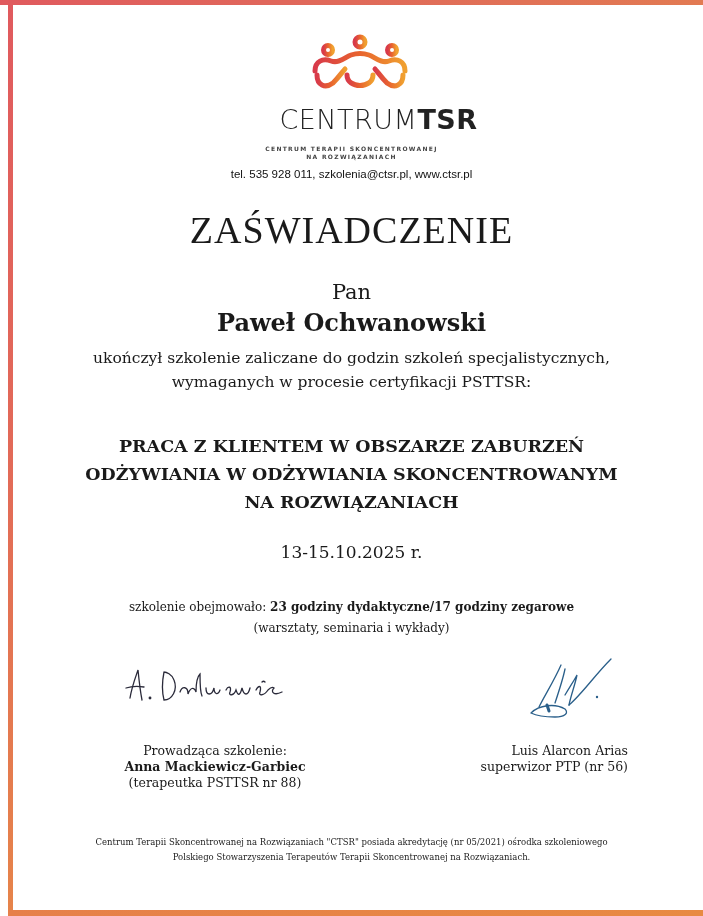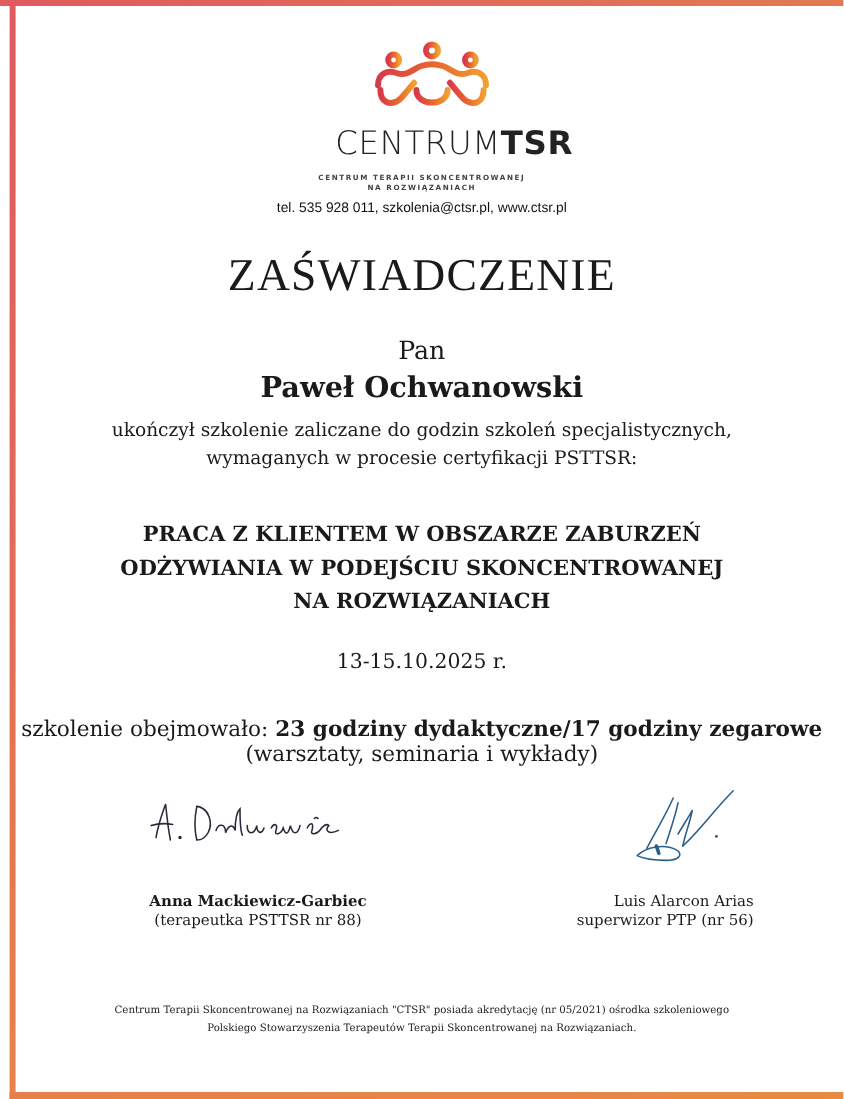--- a/index.html
+++ b/index.html
@@ -37,21 +37,21 @@
   }
   .title {
     top: 208px; font-family: "Liberation Serif", serif; font-size: 38px;
     letter-spacing: 1px; color: #1a1a1a;
   }
   .salutation { top: 280px; font-size: 21px; }
   .name { top: 308px; font-size: 24px; font-weight: 700; }
   .desc { top: 346px; font-size: 15.5px; line-height: 24px; }
   .course { top: 432px; font-size: 17.5px; font-weight: 700; line-height: 28px; }
   .dates { top: 542px; font-size: 17px; }
-  .hours { top: 597px; font-size: 18px; line-height: 21px; }
+  .hours { top: 597px; font-size: 12px; line-height: 21px; }
   .hours b { font-weight: 700; }
 
   .sig-left { position: absolute; left: 122px; top: 662px; width: 180px; height: 50px; }
   .sig-right { position: absolute; left: 525px; top: 655px; width: 95px; height: 70px; }
 
   .trainer {
     position: absolute; left: 95px; top: 743px; width: 240px; text-align: center;
     font-size: 12.5px; line-height: 16px;
   }
   .trainer b { font-weight: 700; }
@@ -100,21 +100,21 @@
 <div class="abs salutation">Pan</div>
 <div class="abs name">Paweł Ochwanowski</div>
 
 <div class="abs desc">
   <div>ukończył szkolenie zaliczane do godzin szkoleń specjalistycznych,</div>
   <div>wymaganych w procesie certyfikacji PSTTSR:</div>
 </div>
 
 <div class="abs course">
   <div>PRACA Z KLIENTEM W OBSZARZE ZABURZEŃ</div>
-  <div>ODŻYWIANIA W PODEJŚCIU SKONCENTROWANEJ</div>
+  <div>ODŻYWIANIA W ODŻYWIANIA SKONCENTROWANYM</div>
   <div>NA ROZWIĄZANIACH</div>
 </div>
 
 <div class="abs dates">13-15.10.2025 r.</div>
 
 <div class="abs hours">
   <div><span>szkolenie obejmowało: </span><b>23 godziny dydaktyczne/17 godziny zegarowe</b></div>
   <div>(warsztaty, seminaria i wykłady)</div>
 </div>
 
@@ -138,20 +138,21 @@
     <path d="M30 48 C34 36, 38 24, 40 14"></path>
     <path d="M40 40 C46 30, 50 24, 52 20 C50 30, 46 40, 44 50"></path>
     <path d="M44 50 C56 40, 70 20, 86 4"></path>
     <path d="M6 58 C14 50, 30 48, 40 54 C44 58, 40 62, 30 62 C20 62, 10 60, 6 58"></path>
     <path d="M22 50 L24 56" stroke-width="3"></path>
   </g>
   <circle cx="72" cy="42" r="1.2" fill="#2a5f8a"></circle>
 </svg>
 
 <div class="trainer">
+  <div>Prowadząca szkolenie:</div>
   <div><b>Anna Mackiewicz-Garbiec</b></div>
   <div>(terapeutka PSTTSR nr 88)</div>
 </div>
 
 <div class="supervisor">
   <div>Luis Alarcon Arias</div>
   <div>superwizor PTP (nr 56)</div>
 </div>
 
 <div class="abs footer">

